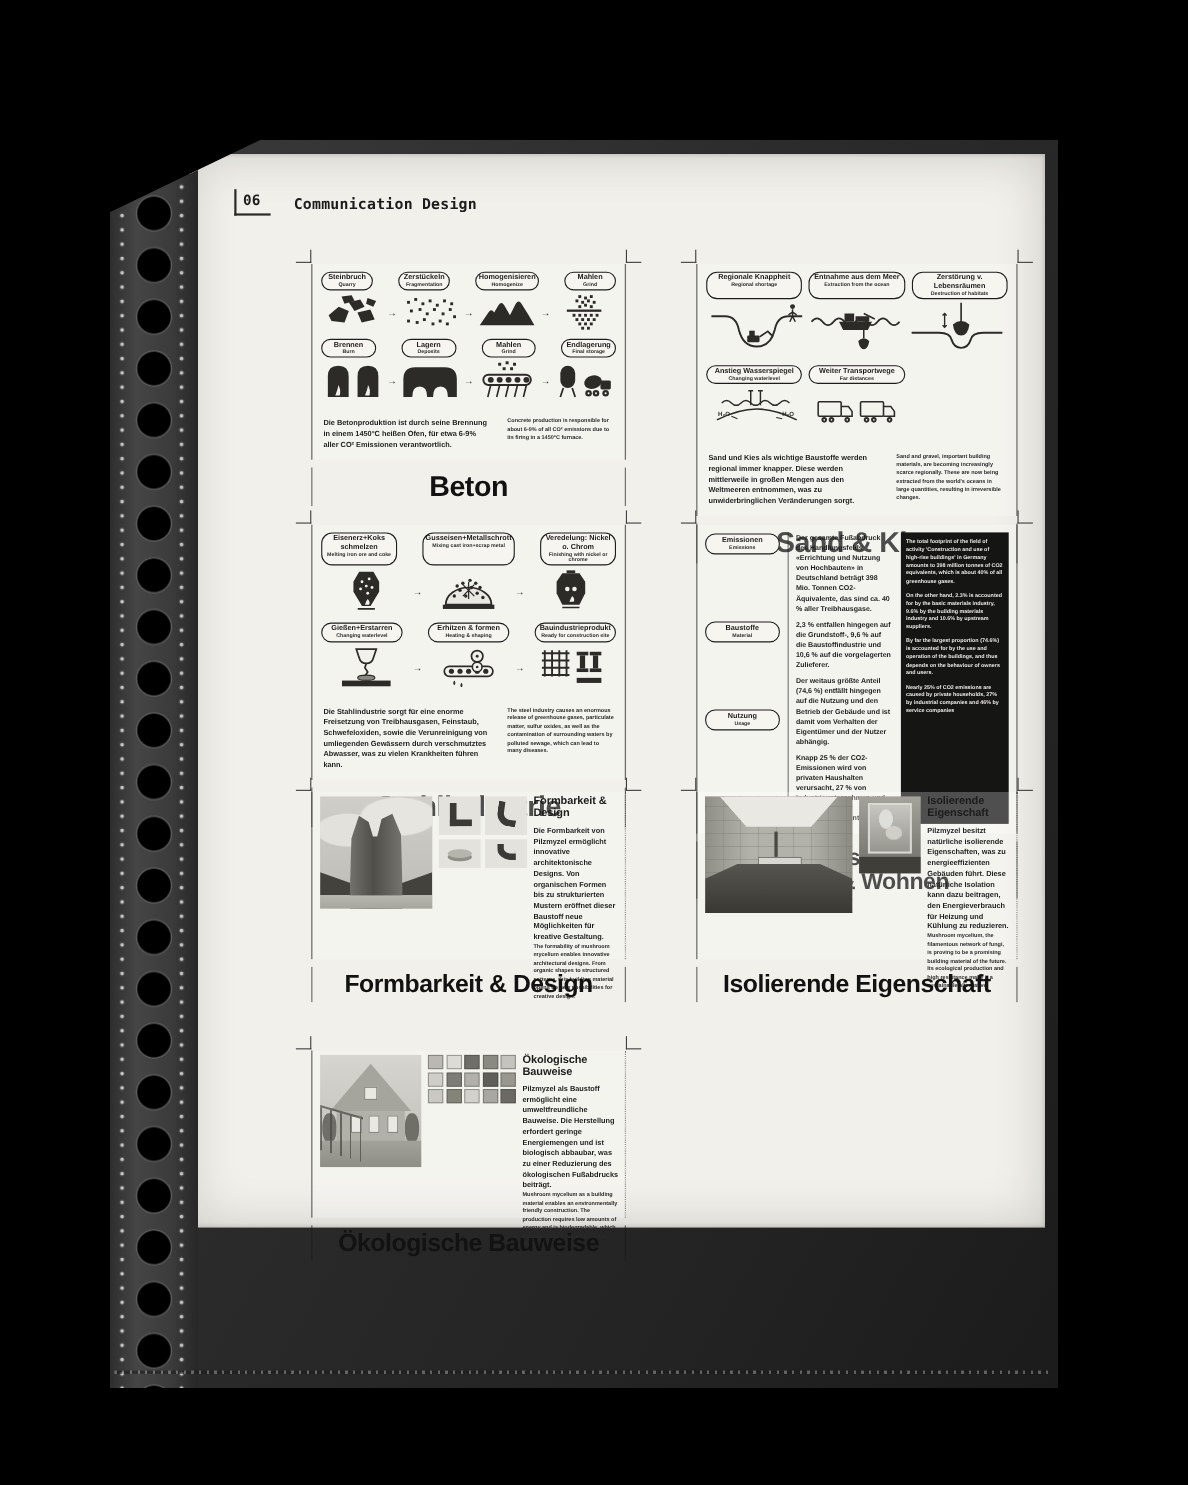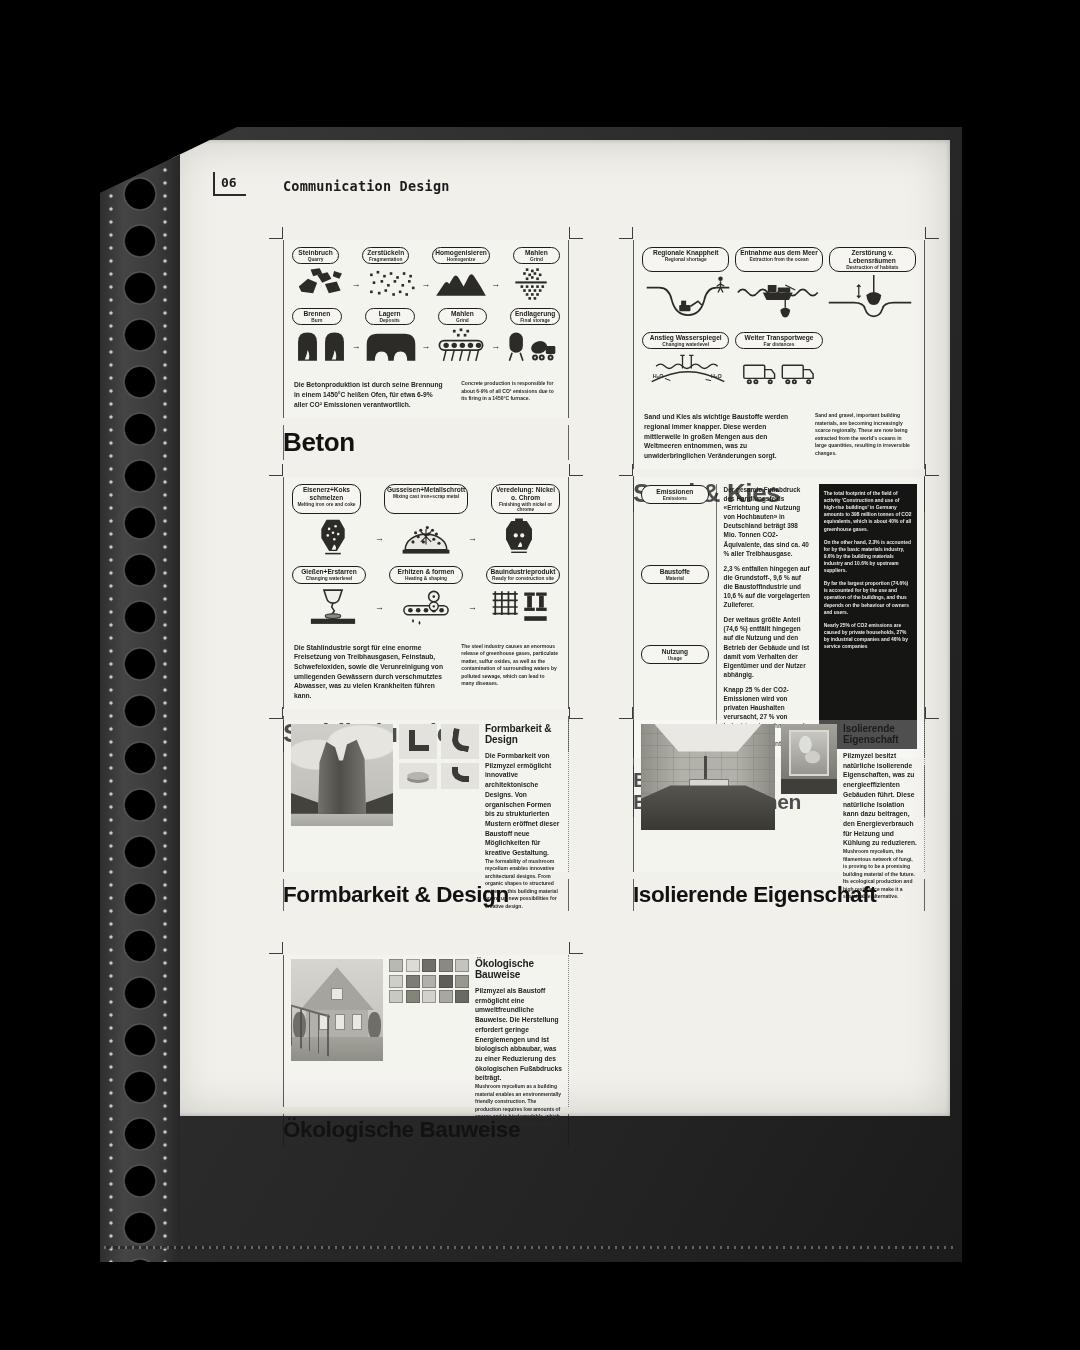--- a/index.html
+++ b/index.html
@@ -18,41 +18,41 @@
       radial-gradient(circle at 40px 24px,#000 0 14.5px,#5d5d5d 16px,rgba(0,0,0,0) 17px) 0 43px/80px 47px repeat-y,
       radial-gradient(circle at 5px 4px,#c9c9c9 0 1.1px,#4a4a4a 2px,rgba(0,0,0,0) 3px) 6px 0/12px 13px repeat-y,
       radial-gradient(circle at 5px 4px,#c9c9c9 0 1.1px,#4a4a4a 2px,rgba(0,0,0,0) 3px) 60px 0/12px 13px repeat-y,
       linear-gradient(90deg,#2e2e2e,#454545 30%,#3b3b3b 70%,#272727);}
   .seam{position:absolute;left:4px;right:4px;bottom:13px;height:3px;opacity:.55;
     background:repeating-linear-gradient(90deg,#9a9a9a 0 2px,#1a1a1a 2px 7px);}
 
   
   .pagenum{position:absolute;left:41px;top:32px;border-left:2px solid #2a2a2a;border-bottom:2px solid #2a2a2a;
     padding:3px 9px 4px 6px;font:600 13px "DejaVu Sans Mono",monospace;}
-  .pagetitle{position:absolute;left:95px;top:38px;font:600 13.5px "DejaVu Sans Mono",monospace;letter-spacing:.2px;margin-left:16px;}
+  .pagetitle{position:absolute;left:95px;top:38px;font:600 13.5px "DejaVu Sans Mono",monospace;letter-spacing:.2px;}
 
   .panel{position:absolute;}
   .blk{position:relative;border-left:1px solid rgba(25,25,25,.7);border-right:1px solid rgba(25,25,25,.7);background:rgba(255,255,255,.25);}
   .blk::before{content:"";position:absolute;left:-15px;top:-13px;width:13px;height:11px;
     border-right:1px solid #3d3d3d;border-bottom:1px solid #3d3d3d;}
   .blk::after{content:"";position:absolute;right:-15px;top:-13px;width:13px;height:11px;
     border-left:1px solid #3d3d3d;border-bottom:1px solid #3d3d3d;}
   .diagram{padding:7px 8px 2px;}
   .pillrow{display:flex;gap:6px;align-items:stretch;}
   .pill{flex:1;border:1.1px solid #1d1d1d;border-radius:10px;text-align:center;padding:1px 2px;background:#f6f5f0;}
   .pill .de{display:block;font-size:6.6px;font-weight:700;line-height:1.2;}
   .pill .en{display:block;font-size:4.8px;font-weight:600;line-height:1.1;color:#2e2e2e;}
   .sp{flex:0 0 11px;}
   .iconrow{display:flex;align-items:center;margin:3px 0 7px;}
   .icell{flex:1;display:flex;justify-content:center;align-items:center;}
   .arrow{flex:0 0 11px;text-align:center;font-size:9px;font-weight:700;color:#222;}
   .captions{display:flex;gap:16px;padding:7px 10px 8px;}
   .cap-de{flex:1.25;font-size:6.7px;font-weight:700;line-height:1.45;color:#1e1e1e;}
   .cap-en{flex:.8;font-size:5px;font-weight:600;line-height:1.5;color:#2b2b2b;}
-  .titleblock{position:relative;text-align:left;padding:11px 0 7px;}
+  .titleblock{position:relative;text-align:center;padding:11px 0 7px;}
   .titleblock::before,.titleblock::after{content:"";position:absolute;top:7px;bottom:3px;width:1px;background:rgba(25,25,25,.65);}
   .titleblock::before{left:0}.titleblock::after{right:0}
   .title{font-weight:700;letter-spacing:-.4px;color:#121212;line-height:1.07;}
   .t26{font-size:26px}.t21{font-size:21px}.t22{font-size:22.5px}
 
   
   .em{display:flex;gap:7px;padding:7px 7px 9px;}
   .em-labels{width:72px;display:flex;flex-direction:column;justify-content:space-between;padding:1px 0 4px;}
   .em-pill{border:1.2px solid #1d1d1d;border-radius:9px;text-align:center;padding:2px 1px;background:#f6f5f0;}
   .em-pill .de{display:block;font-size:6.6px;font-weight:700;line-height:1.2;}

